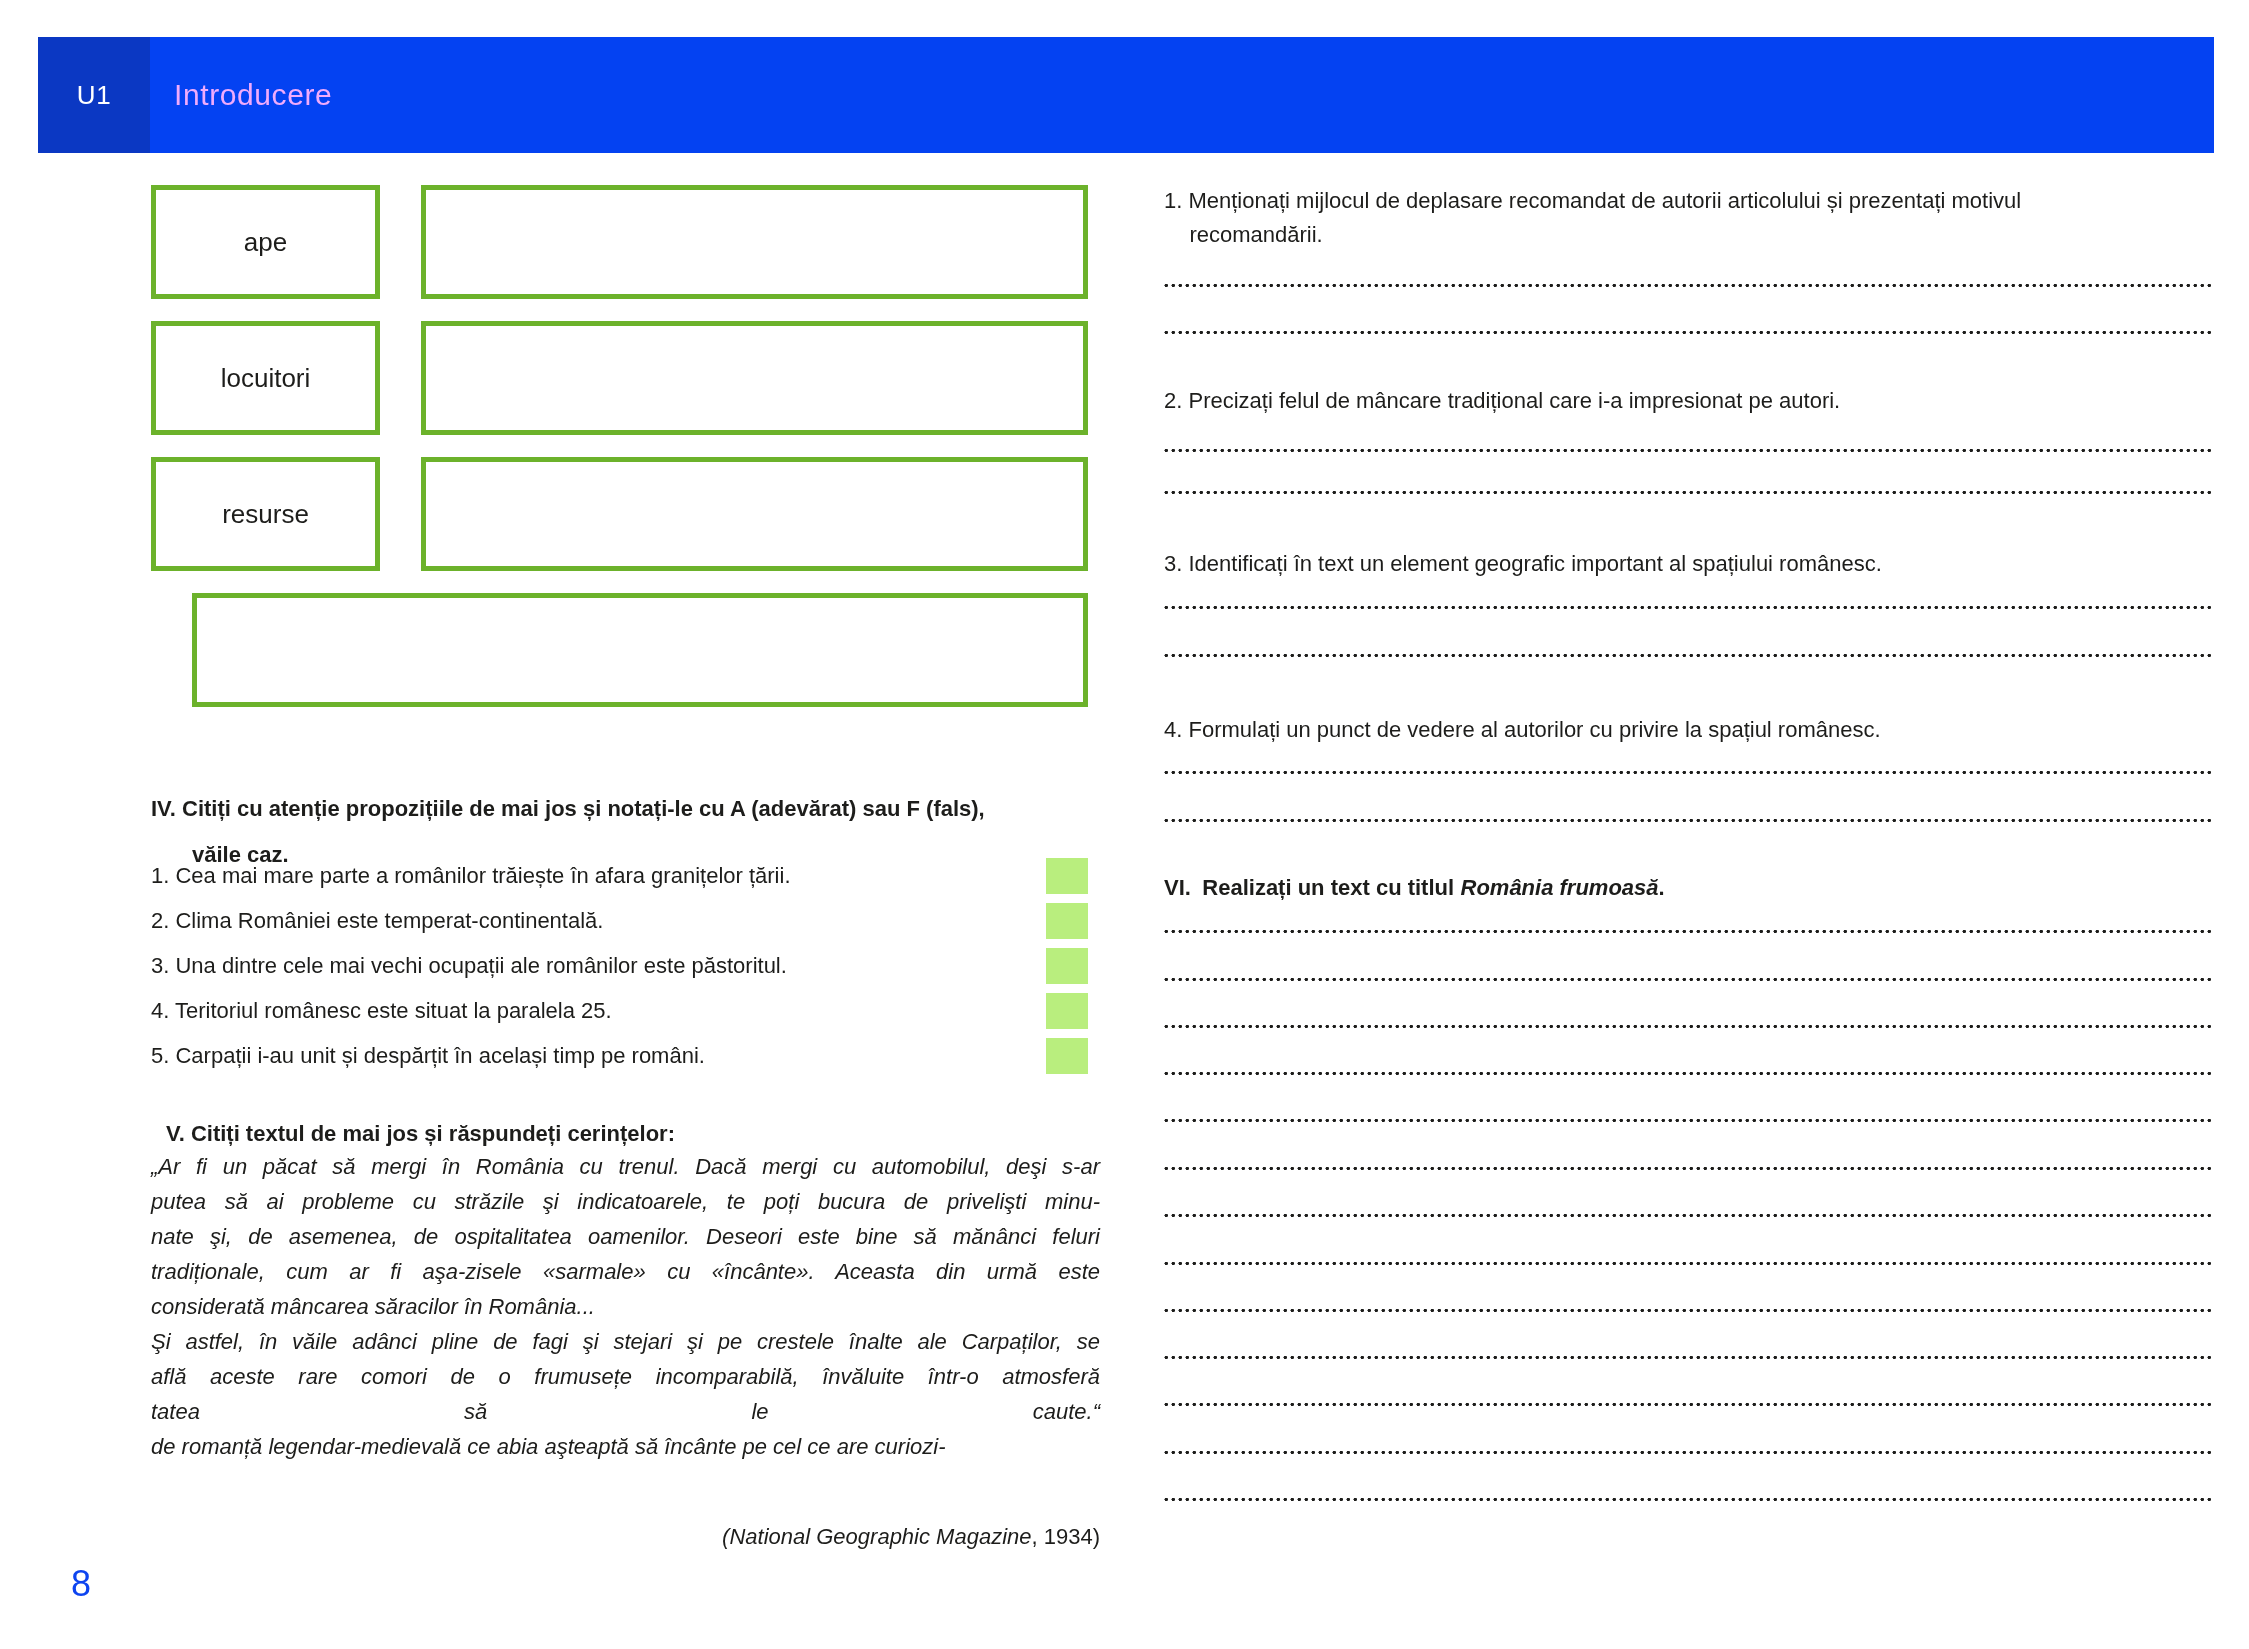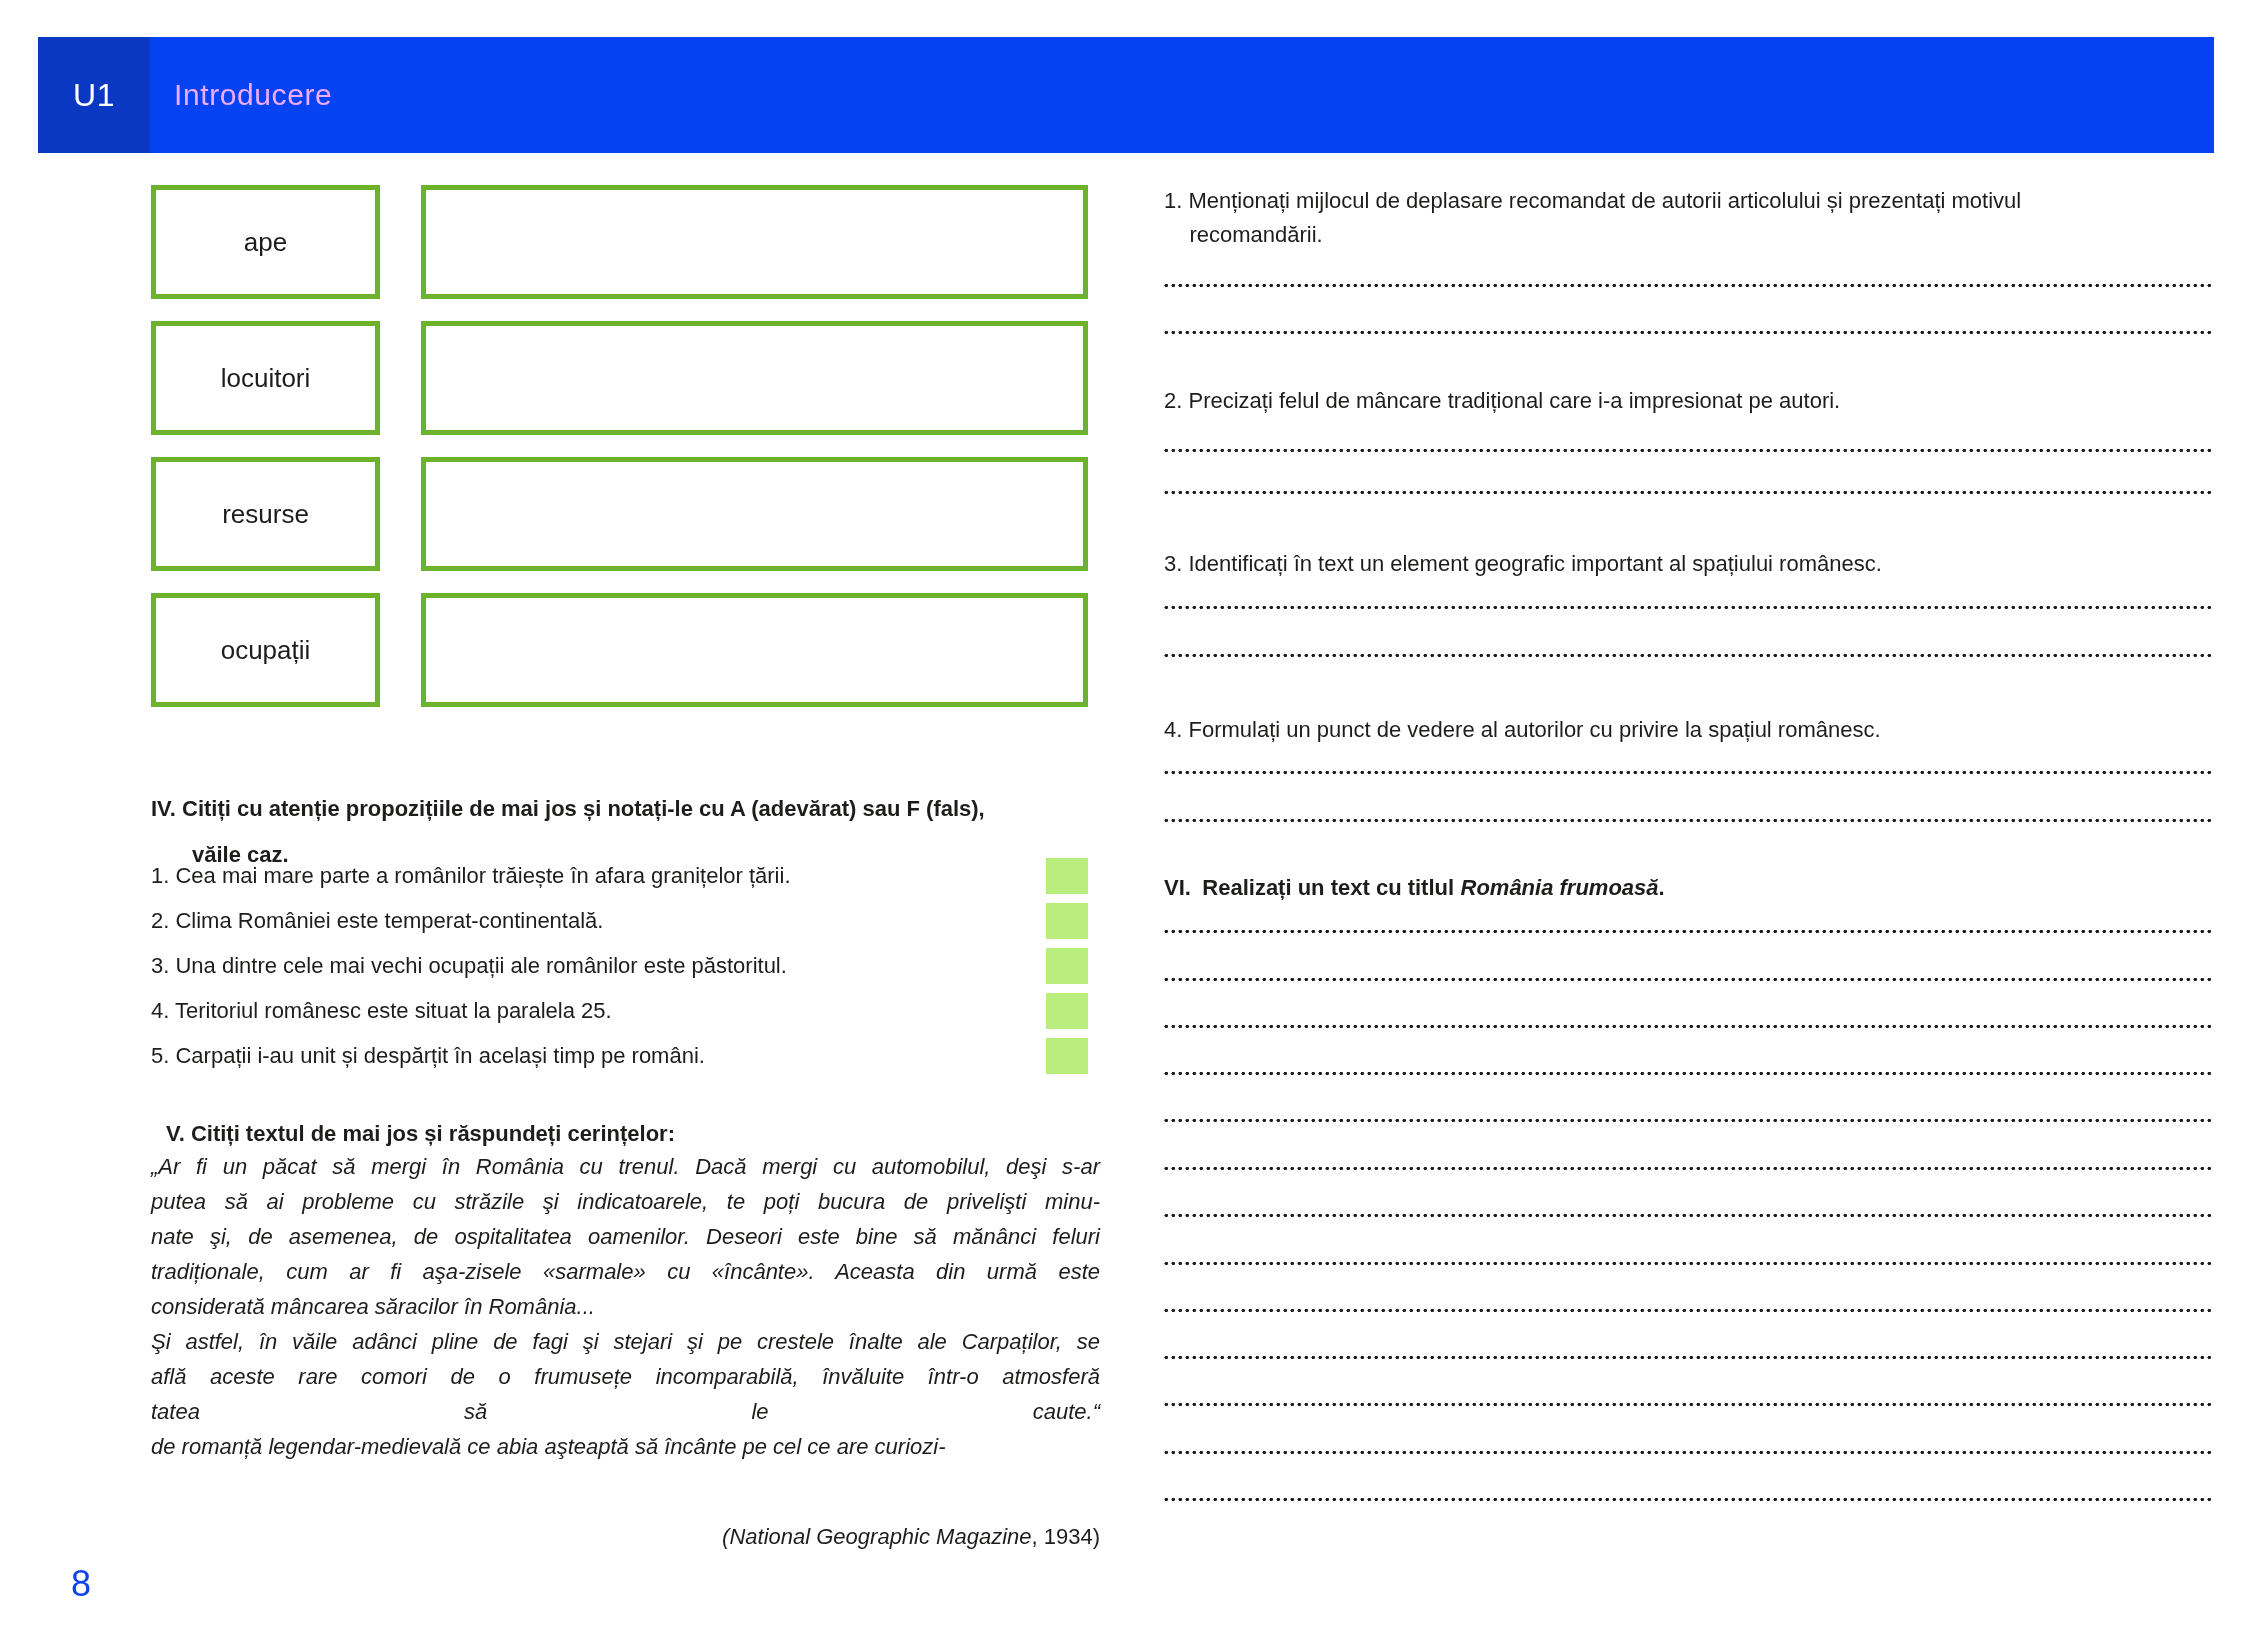--- a/index.html
+++ b/index.html
@@ -8,21 +8,21 @@
     width:2250px; height:1650px;
     font-family:"Liberation Sans", sans-serif;
     color:#1d1d1b;
   }
   .page { position:relative; width:2250px; height:1650px; overflow:hidden; background:#fff; }
 
   
   .header { position:absolute; left:38px; top:37px; width:2176px; height:116px; background:#0442f2; }
   .unit {
     position:absolute; left:0; top:0; width:112px; height:116px; background:#0b38c3;
-    color:#fff; font-size:32px; display:flex; align-items:center; justify-content:center;
+    color:#fff; font-size:26px; display:flex; align-items:center; justify-content:center;
     letter-spacing:0.6px;
   }
   .htitle {
     position:absolute; left:136px; top:0; height:116px; display:flex; align-items:center;
     color:#f0abfc; font-size:30px; letter-spacing:0.6px;
   }
 
   
   .diagram { position:absolute; left:151px; top:185px; width:937px; }
   .drow { display:flex; height:114px; margin-bottom:22px; }
@@ -85,21 +85,20 @@
     </div>
       <div class="drow">
       <div class="dlabel">locuitori</div>
       <div class="dvalue"></div>
     </div>
       <div class="drow">
       <div class="dlabel">resurse</div>
       <div class="dvalue"></div>
     </div>
       <div class="drow">
-      <div class="dlabel">ocupații</div>
       <div class="dvalue"></div>
     </div>
     </div>
 
   <div class="s4h">
       <div>IV. Citiți cu atenție propozițiile de mai jos și notați-le cu A (adevărat) sau F (fals),</div>
       <div>văile caz.</div>
     </div>
 
   <div class="stmts">

